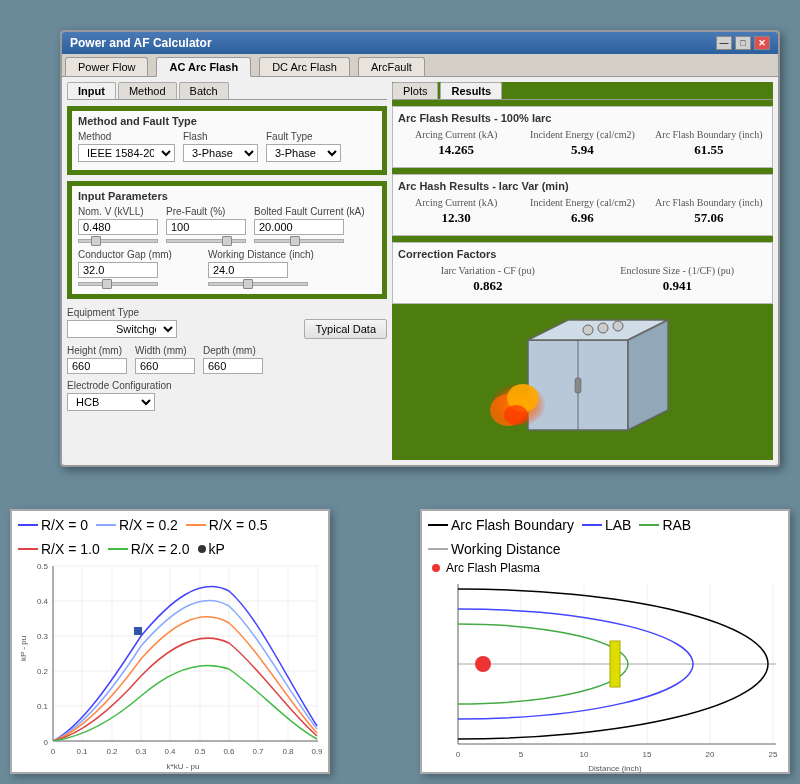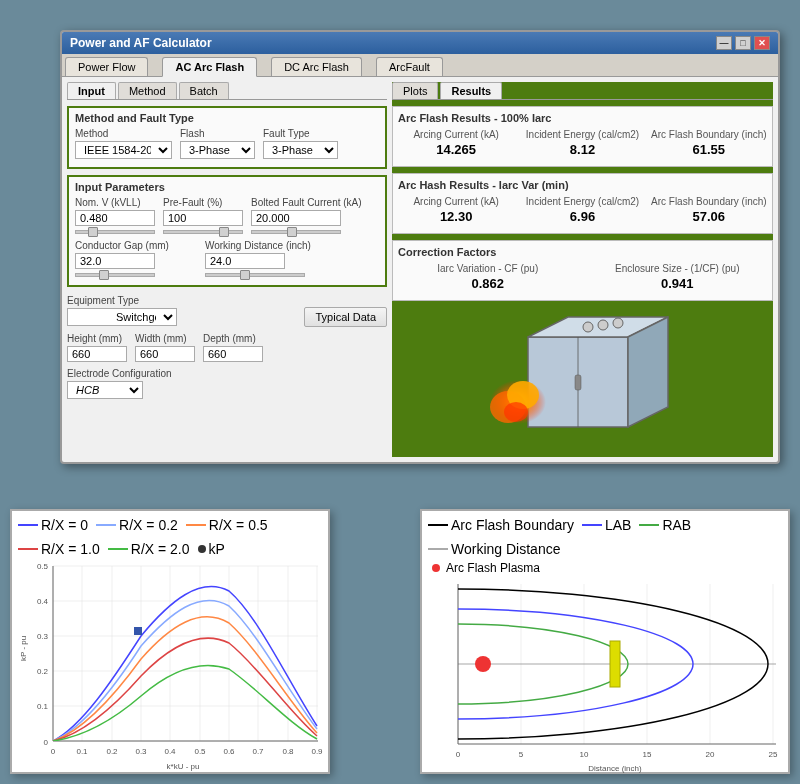--- a/index.html
+++ b/index.html
@@ -65,21 +65,21 @@
       border-bottom: 1px solid #999;
     }
 
     .tab {
       padding: 3px 12px;
       background: #e8e4dc;
       border: 1px solid #999;
       border-bottom: none;
       font-size: 11px;
       cursor: pointer;
-      margin-right: 14px;
+      margin-right: 8px;
       border-radius: 3px 3px 0 0;
     }
 
     .tab.active {
       background: #f0f0f0;
       font-weight: bold;
       border-bottom: 1px solid #f0f0f0;
       margin-bottom: -1px;
     }
 
@@ -111,21 +111,21 @@
       margin-right: 2px;
       border-radius: 2px 2px 0 0;
     }
 
     .sub-tab.active {
       background: #f0f0f0;
       font-weight: bold;
     }
 
     .section-box {
-      border: 2px solid #4d7c0f;
+      border: 5px solid #4d7c0f;
       padding: 4px 6px;
       margin-bottom: 6px;
       background: #fafafa;
     }
 
     .section-title {
       font-size: 11px;
       font-weight: bold;
       margin-bottom: 4px;
       color: #333;
@@ -217,20 +217,21 @@
       font-size: 11px;
       font-weight: bold;
       margin-bottom: 5px;
       color: #333;
     }
 
     .result-row {
       display: flex;
       gap: 10px;
       margin-bottom: 4px;
+      font-family: Liberation Serif, serif;
     }
 
     .result-col {
       display: flex;
       flex-direction: column;
       align-items: center;
       flex: 1;
     }
 
     .result-label {
@@ -423,42 +424,42 @@
           <input type="text" class="field-value" value="660" style="width: 60px;">
         </div>
         <div class="form-col">
           <span class="field-label">Depth (mm)</span>
           <input type="text" class="field-value" value="660" style="width: 60px;">
         </div>
       </div>
 
       <div class="form-col" style="margin-bottom:6px;">
         <span class="field-label">Electrode Configuration</span>
-        <select class="select-field" style="width:76px;font-style:italic;">
+        <select class="select-field" style="width:88px;">
           <option>HCB</option>
         </select>
       </div>
     </div>
 
     <div class="right-panel">
       <div class="right-tab-bar">
         <div class="sub-tab">Plots</div>
         <div class="sub-tab active">Results</div>
       </div>
 
       <div class="result-section">
         <div class="result-section-title">Arc Flash Results - 100% Iarc</div>
         <div class="result-row">
           <div class="result-col">
             <span class="result-label">Arcing Current (kA)</span>
             <span class="result-value">14.265</span>
           </div>
           <div class="result-col">
             <span class="result-label">Incident Energy (cal/cm2)</span>
-            <span class="result-value">8.12</span>
+            <span class="result-value">5.94</span>
           </div>
           <div class="result-col">
             <span class="result-label">Arc Flash Boundary (inch)</span>
             <span class="result-value">61.55</span>
           </div>
         </div>
       </div>
 
       <div class="result-section">
         <div class="result-section-title">Arc Hash Results - Iarc Var (min)</div>

